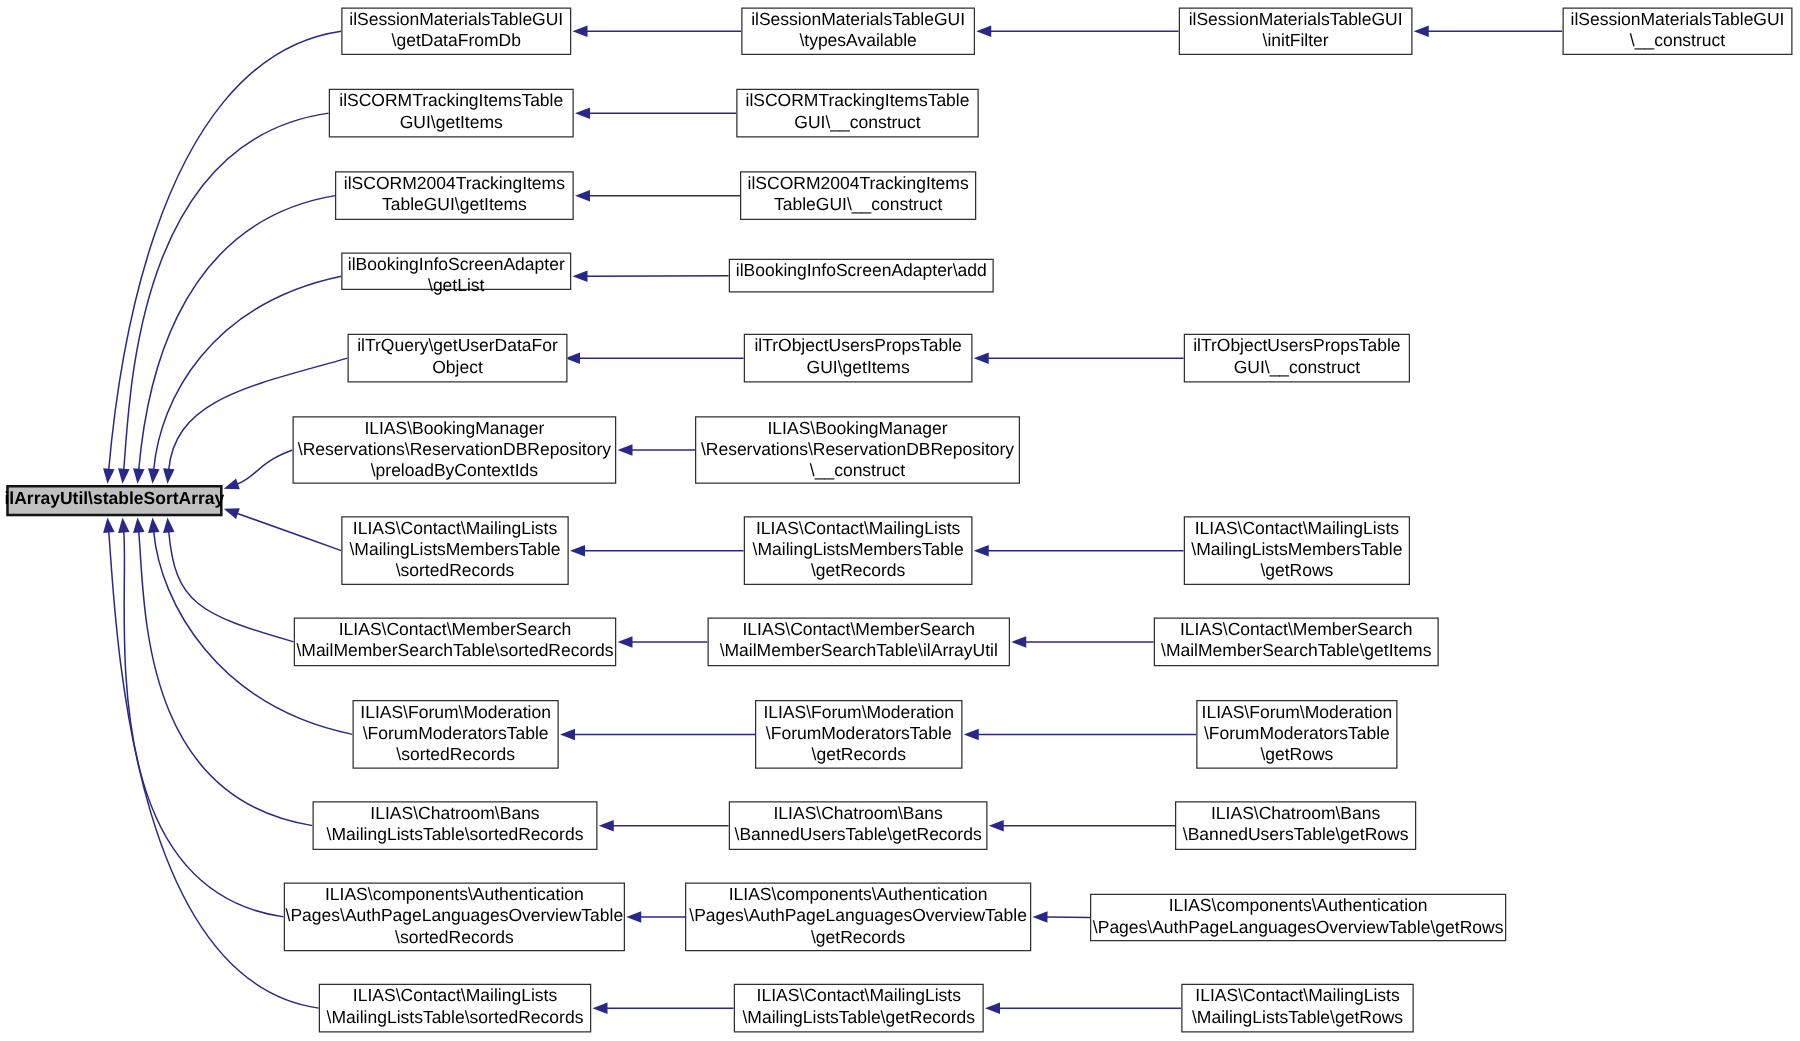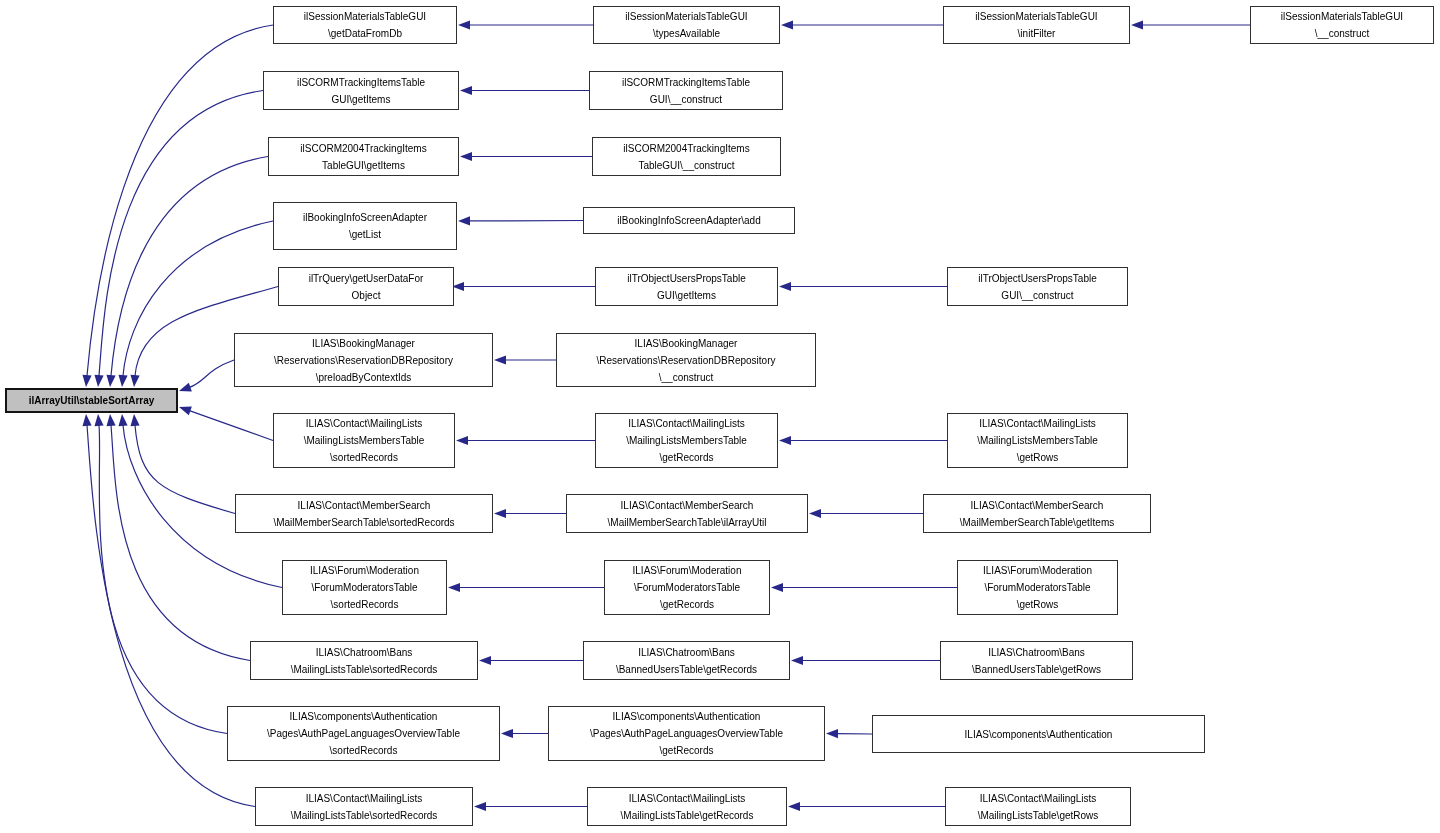--- a/index.html
+++ b/index.html
@@ -23,25 +23,24 @@
     width: 1440px;
     height: 833px;
   }
   .node {
     position: absolute;
     box-sizing: border-box;
     background: var(--node-bg, #ffffff);
     border: 1px solid var(--node-border, #303030);
     display: flex;
     flex-direction: column;
-    justify-content: center;
     align-items: center;
     text-align: center;
     color: var(--text, #000000);
-    font-size: 10px;
+    font-size: 14px;
     line-height: 17px;
     white-space: nowrap;
   }
   .node .line {
     display: block;
   }
   .node.focus {
     background: var(--focus-bg, #c0c0c0);
     border: 2px solid #141414;
     font-weight: bold;
@@ -148,21 +147,21 @@
         <span class="line">GUI\__construct</span>
       </div>
       <div class="node" style="left: 268px; top: 137px; width: 191px; height: 39px;">
         <span class="line">ilSCORM2004TrackingItems</span>
         <span class="line">TableGUI\getItems</span>
       </div>
       <div class="node" style="left: 592px; top: 137px; width: 189px; height: 39px;">
         <span class="line">ilSCORM2004TrackingItems</span>
         <span class="line">TableGUI\__construct</span>
       </div>
-      <div class="node" style="left: 273px; top: 202px; width: 184px; height: 48px;">
+      <div class="node" style="left: 273px; top: 202px; width: 184px; height: 30px;">
         <span class="line">ilBookingInfoScreenAdapter</span>
         <span class="line">\getList</span>
       </div>
       <div class="node" style="left: 583px; top: 207px; width: 212px; height: 27px;">
         <span class="line">ilBookingInfoScreenAdapter\add</span>
       </div>
       <div class="node" style="left: 278px; top: 267px; width: 176px; height: 39px;">
         <span class="line">ilTrQuery\getUserDataFor</span>
         <span class="line">Object</span>
       </div>
@@ -243,20 +242,21 @@
         <span class="line">\Pages\AuthPageLanguagesOverviewTable</span>
         <span class="line">\sortedRecords</span>
       </div>
       <div class="node" style="left: 548px; top: 706px; width: 277px; height: 55px;">
         <span class="line">ILIAS\components\Authentication</span>
         <span class="line">\Pages\AuthPageLanguagesOverviewTable</span>
         <span class="line">\getRecords</span>
       </div>
       <div class="node" style="left: 872px; top: 715px; width: 333px; height: 38px;">
         <span class="line">ILIAS\components\Authentication</span>
+        <span class="line">\Pages\AuthPageLanguagesOverviewTable\getRows</span>
       </div>
       <div class="node" style="left: 255px; top: 787px; width: 218px; height: 39px;">
         <span class="line">ILIAS\Contact\MailingLists</span>
         <span class="line">\MailingListsTable\sortedRecords</span>
       </div>
       <div class="node" style="left: 587px; top: 787px; width: 200px; height: 39px;">
         <span class="line">ILIAS\Contact\MailingLists</span>
         <span class="line">\MailingListsTable\getRecords</span>
       </div>
       <div class="node" style="left: 945px; top: 787px; width: 186px; height: 39px;">

